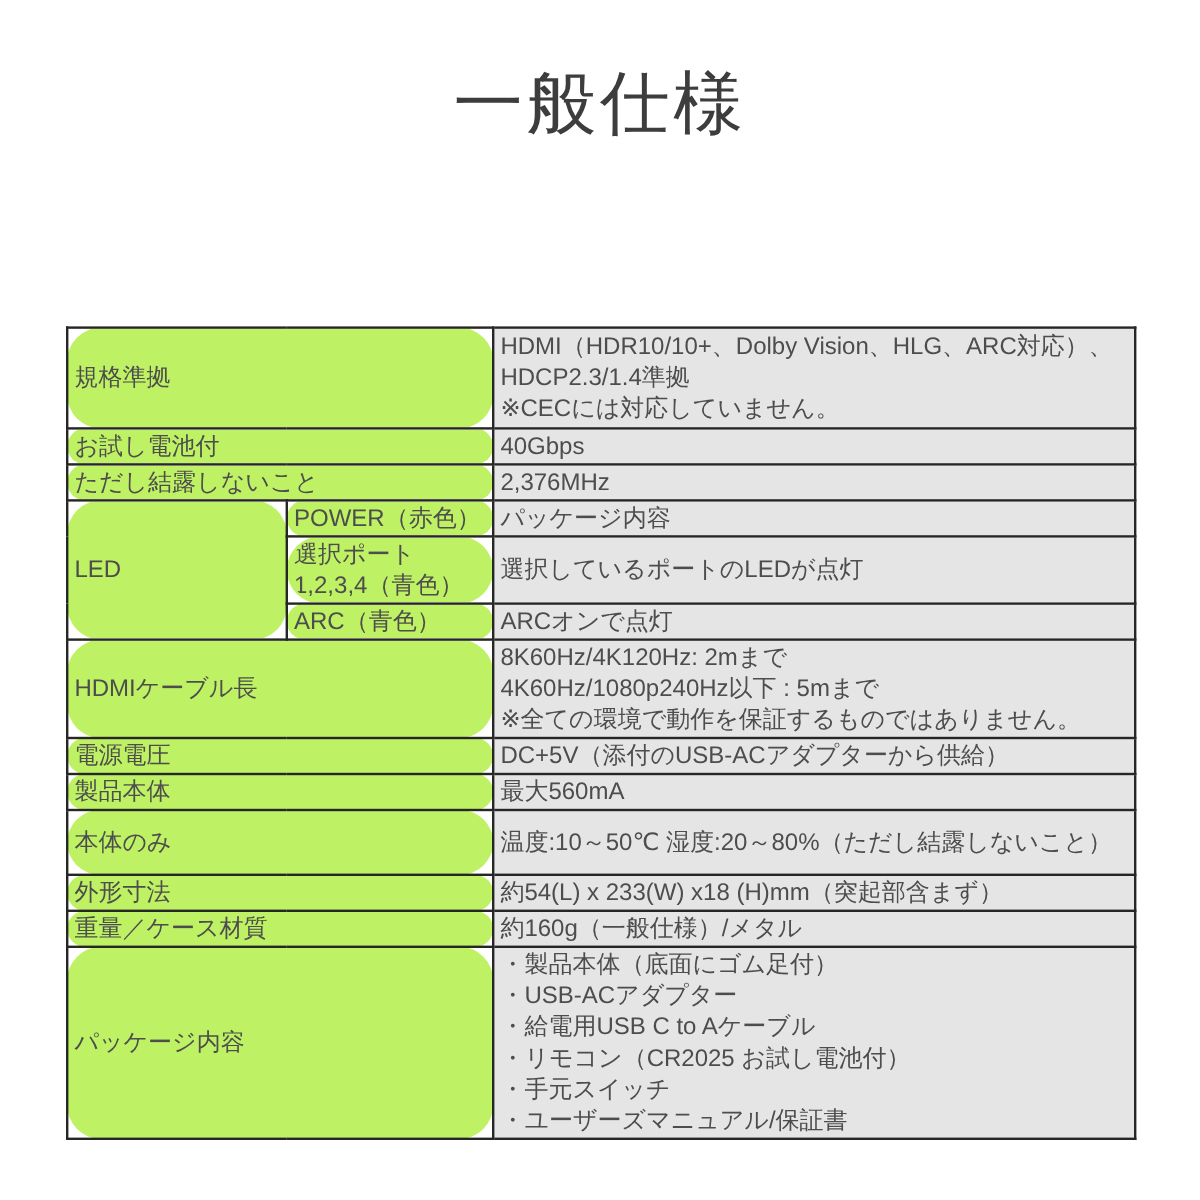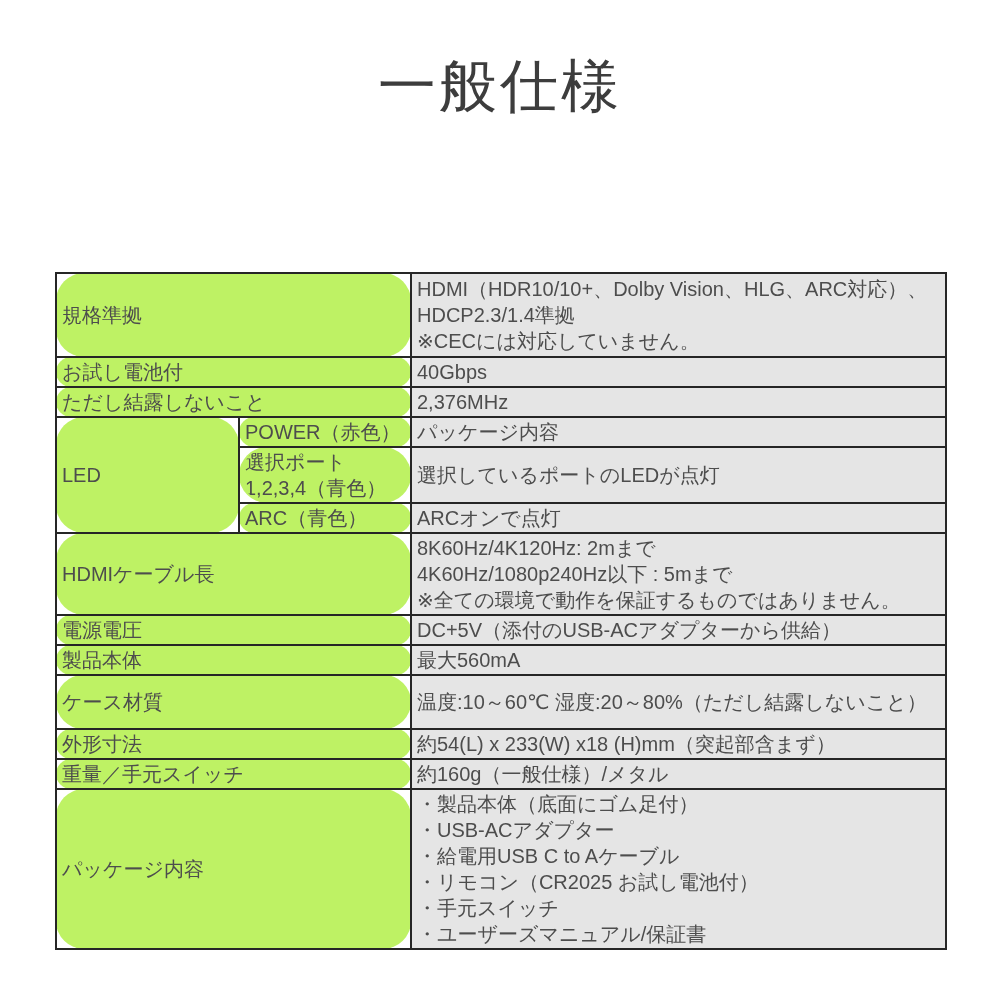--- a/index.html
+++ b/index.html
@@ -114,31 +114,31 @@
       <td class="label-cell" colspan="2">電源電圧</td>
       <td class="value-cell">DC+5V（添付のUSB-ACアダプターから供給）</td>
     </tr>
 
     <tr style="height:27px">
       <td class="label-cell" colspan="2">製品本体</td>
       <td class="value-cell">最大560mA</td>
     </tr>
 
     <tr style="height:54px">
-      <td class="label-cell" colspan="2">ケース材質</td>
-      <td class="value-cell">温度:10～60℃ 湿度:20～80%（ただし結露しないこと）</td>
+      <td class="label-cell" colspan="2">本体のみ</td>
+      <td class="value-cell">温度:10～50℃ 湿度:20～80%（ただし結露しないこと）</td>
     </tr>
 
     <tr style="height:27px">
       <td class="label-cell" colspan="2">外形寸法</td>
       <td class="value-cell">約54(L) x 233(W) x18 (H)mm（突起部含まず）</td>
     </tr>
 
     <tr style="height:27px">
-      <td class="label-cell" colspan="2">重量／手元スイッチ</td>
+      <td class="label-cell" colspan="2">重量／ケース材質</td>
       <td class="value-cell">約160g（一般仕様）/メタル</td>
     </tr>
 
     <tr style="height:158px">
       <td class="label-cell" colspan="2">パッケージ内容</td>
       <td class="value-cell">・製品本体（底面にゴム足付）
 ・USB-ACアダプター
 ・給電用USB C to Aケーブル
 ・リモコン（CR2025 お試し電池付）
 ・手元スイッチ

